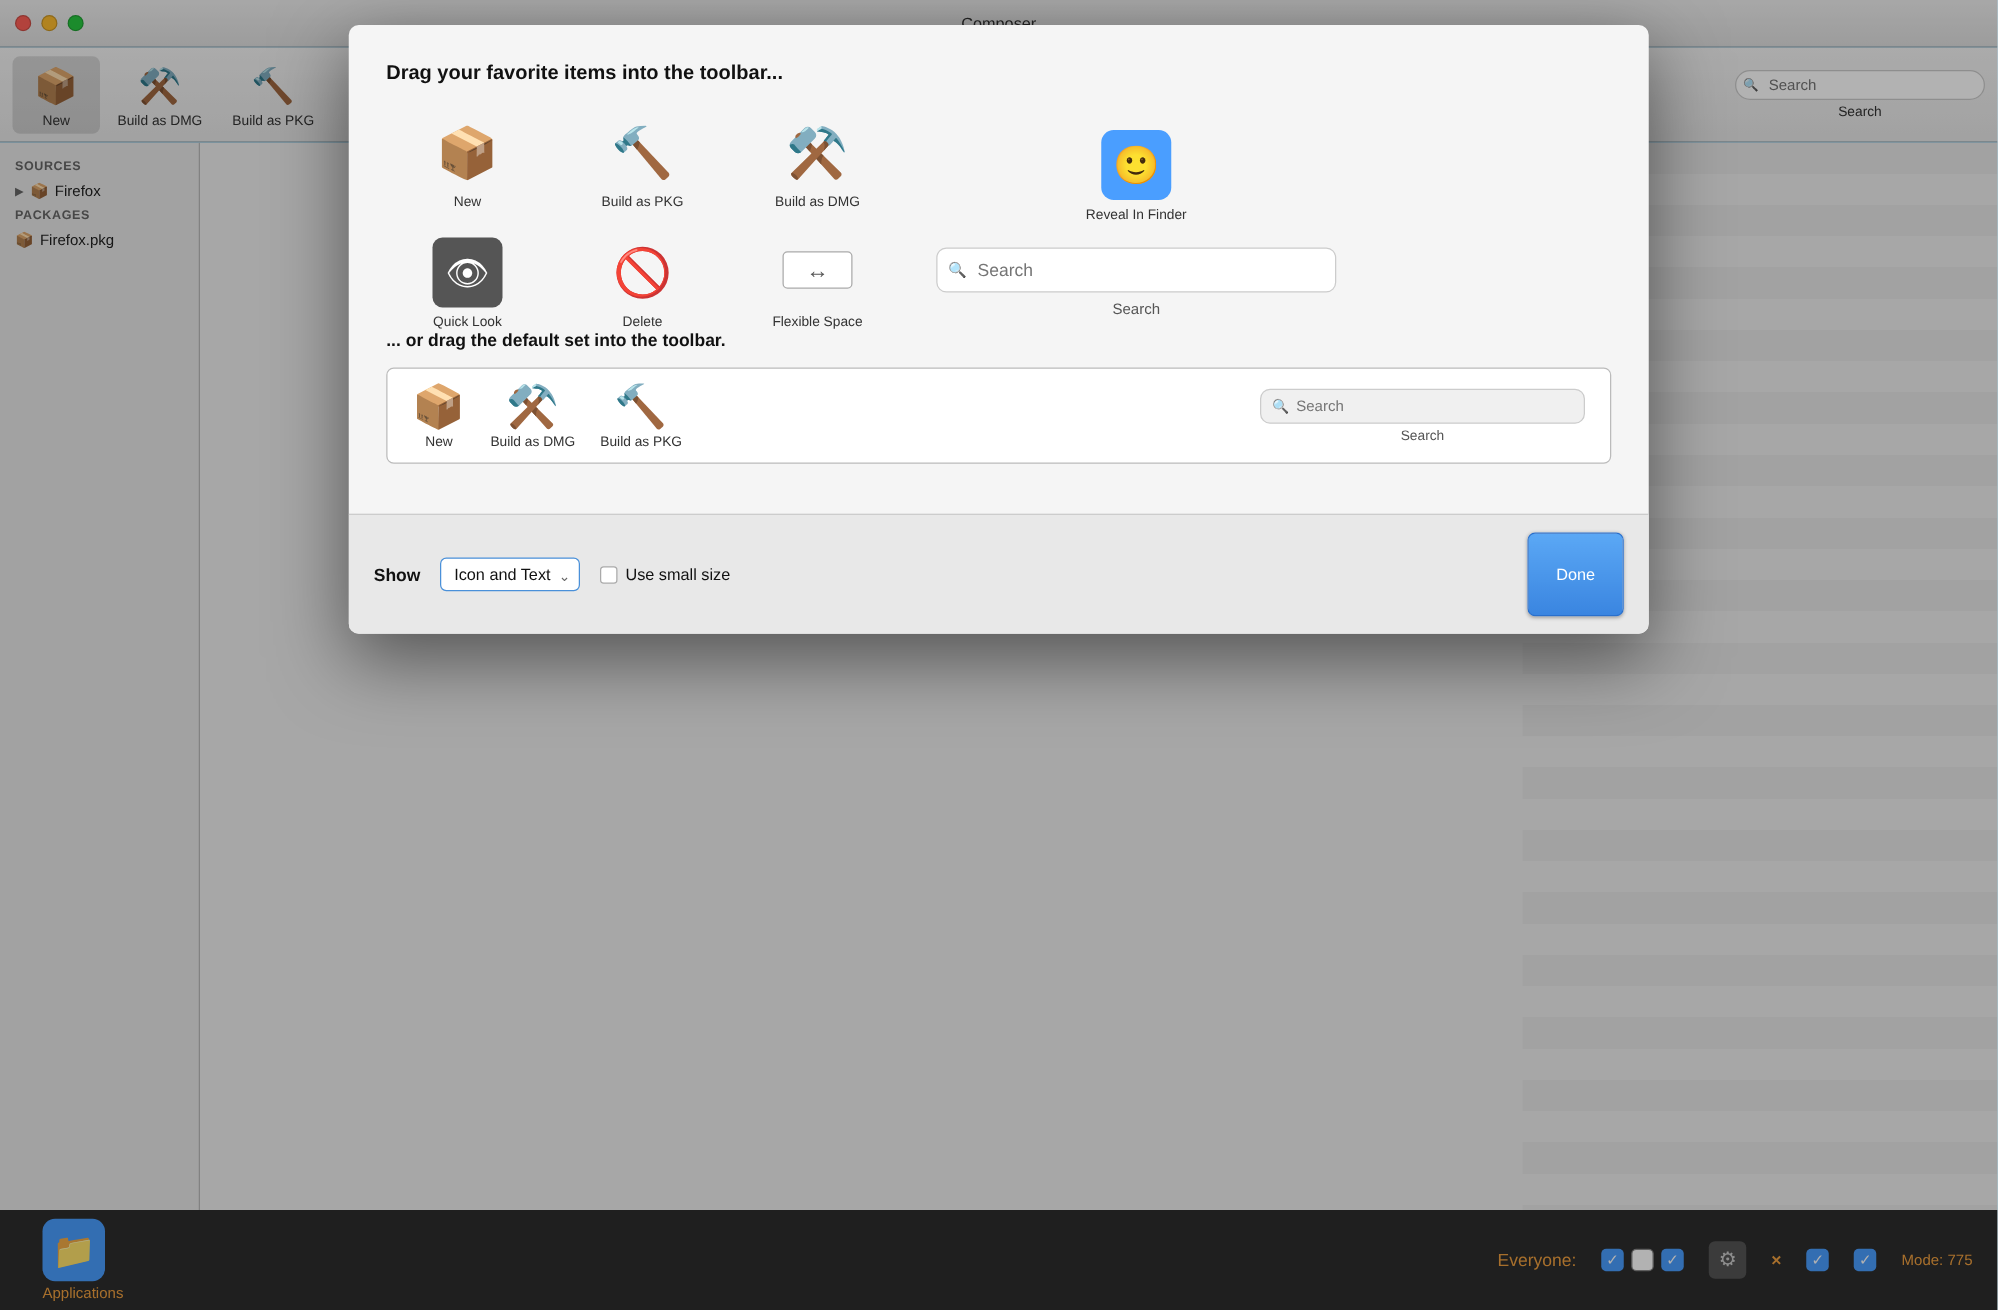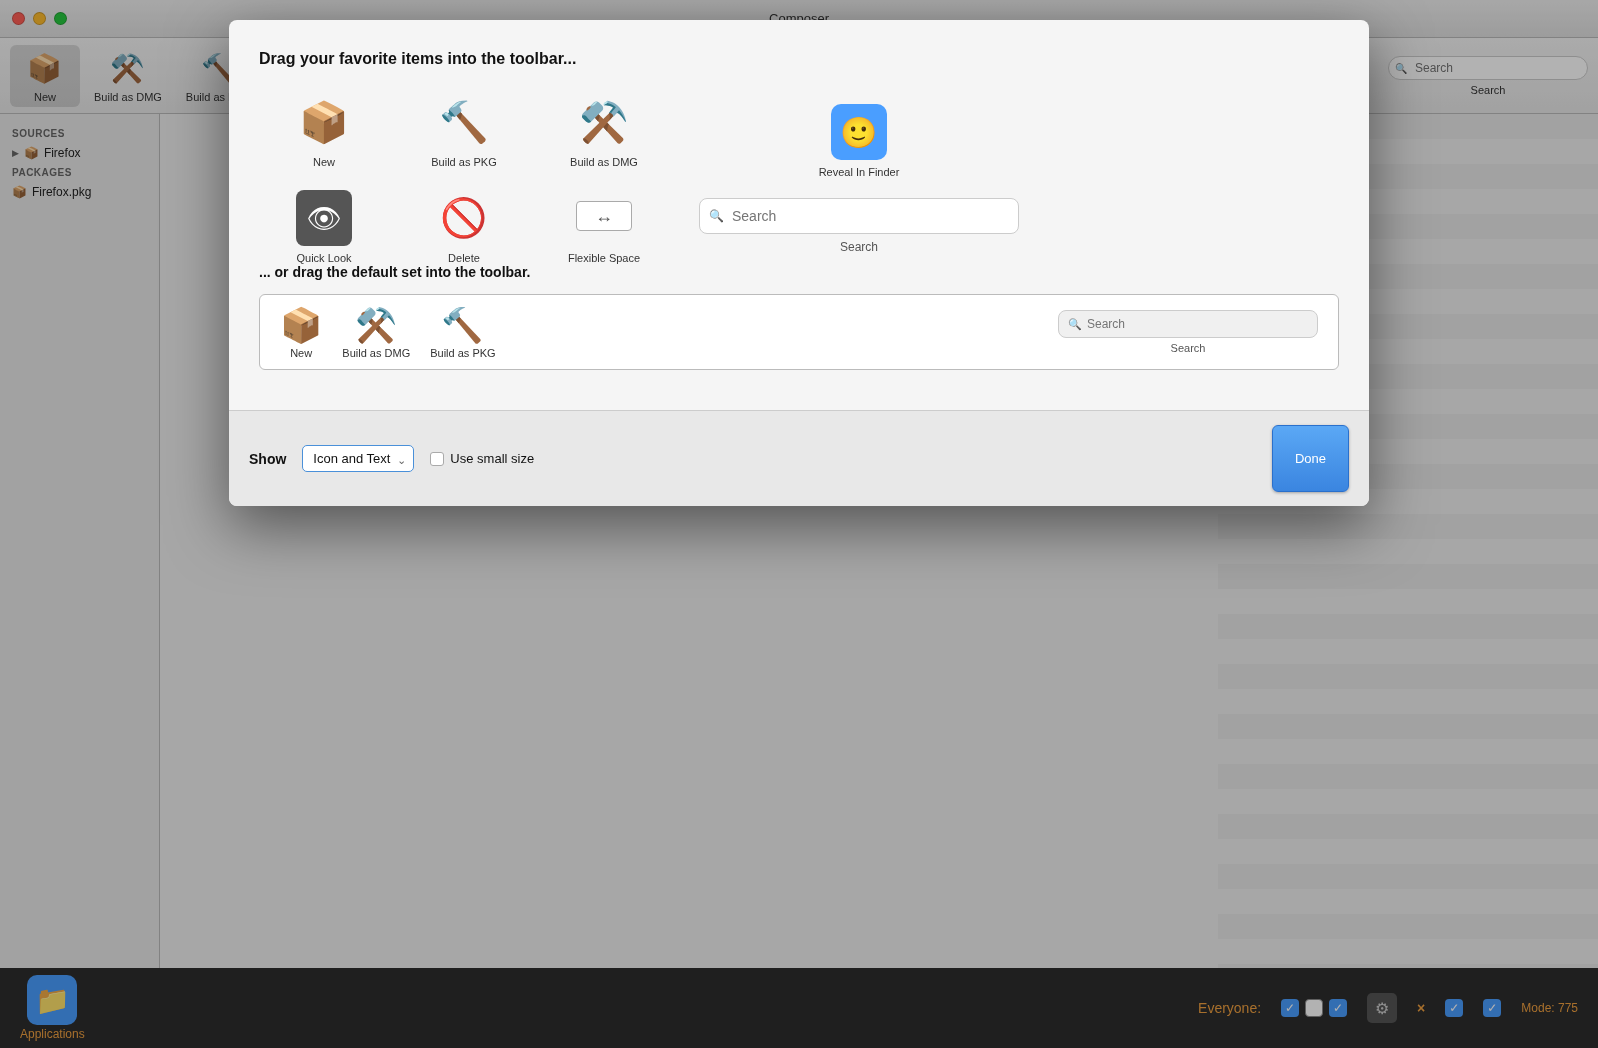--- a/index.html
+++ b/index.html
@@ -175,21 +175,21 @@
       background: rgba(0,0,0,0.3);
       display: flex;
       align-items: flex-start;
       justify-content: center;
       padding-top: 20px;
       z-index: 100;
     }
     .modal {
       background: #f5f5f5;
       border-radius: 8px;
-      width: 1140px;
+      width: 1040px;
       box-shadow: 0 20px 60px rgba(0,0,0,0.5);
       overflow: hidden;
     }
     .modal-body {
       padding: 30px 30px 20px;
     }
     .modal-title {
       font-size: 16px;
       font-weight: 700;
       color: #111;
@@ -410,20 +410,21 @@
       background: #4a9eff;
       border-radius: 10px;
       display: flex; align-items: center; justify-content: center;
       font-size: 28px;
     }
     .bottom-app-label {
       font-size: 12px;
       color: #f0a040;
       text-align: center;
       margin-top: 2px;
+      margin-left: 14px;
     }
     .bottom-everyone {
       font-size: 14px;
       color: #f0a040;
       margin-left: auto;
     }
     .bottom-checkboxes {
       display: flex;
       gap: 6px;
       align-items: center;

